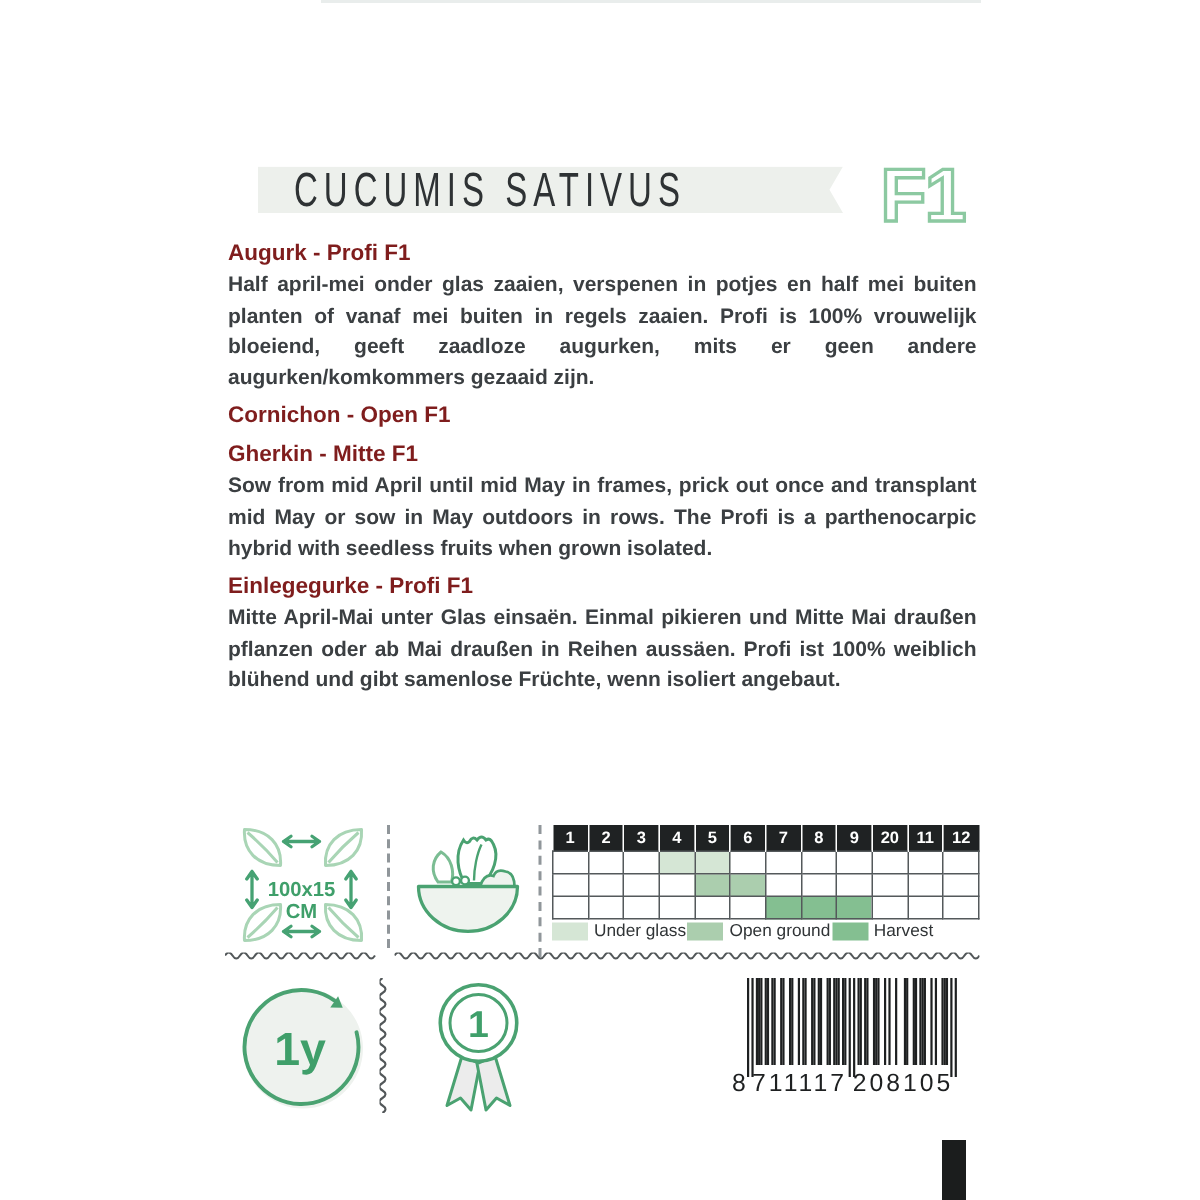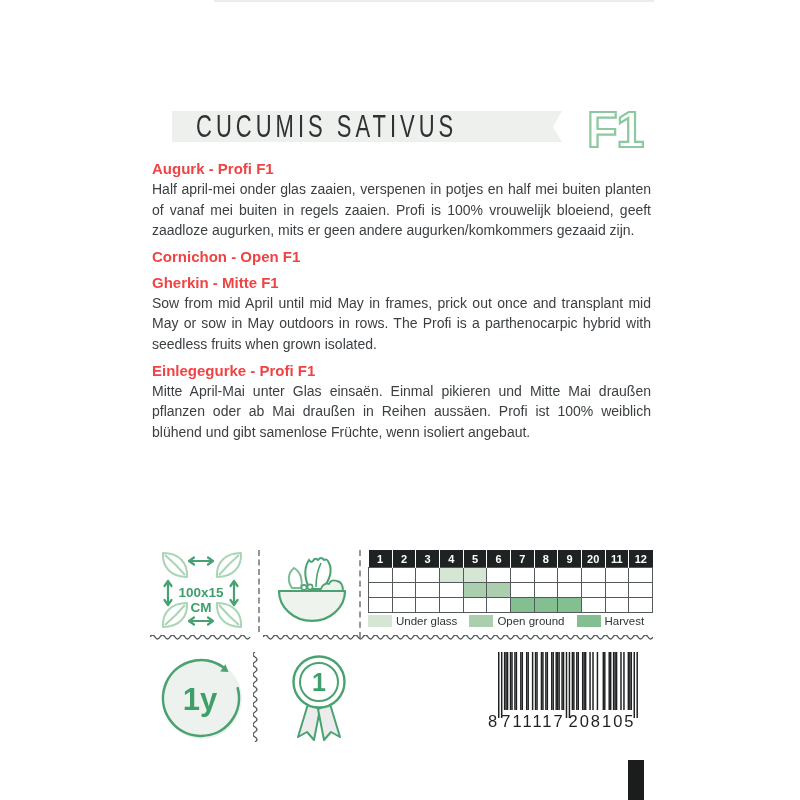--- a/index.html
+++ b/index.html
@@ -8,33 +8,33 @@
   .top-edge{position:absolute;left:214px;top:0;width:440px;height:2px;background:#e9edec;}
   
   .title-band{position:absolute;left:172px;top:111px;width:390px;height:31px;background:#edf0ec;
       clip-path:polygon(0 0,100% 0,calc(100% - 9px) 50%,100% 100%,0 100%);display:flex;align-items:center;}
   .title-band span{display:inline-block;margin-left:24px;font-size:22px;font-weight:500;color:#2e3234;
       letter-spacing:4px;transform:scaleY(1.45);transform-origin:left center;white-space:nowrap;}
   .f1-badge{position:absolute;left:584px;top:97px;}
   
   .sections{position:absolute;left:152px;top:158px;width:499px;}
   .lang-section{margin:0 0 5px 0;}
-  .sec-heading{margin:0;font-size:15px;line-height:21px;font-weight:bold;color:#ef4444;}
-  .sec-body{margin:0;font-size:14px;line-height:20.6px;text-align:justify;color:#3b3f42;}
+  .sec-heading{margin:0;font-size:15px;line-height:21px;font-weight:bold;color:#7f1d1d;}
+  .sec-body{margin:0;font-size:14px;line-height:20.6px;text-align:justify;color:#3b3f42;font-weight:bold;}
   .lang-section:last-child .sec-body{text-align:justify;}
   
   .svg-abs{position:absolute;}
   .vdash{position:absolute;width:0;border-left:2px dashed #90969a;}
   
   .cal-table{position:absolute;left:368px;top:550px;width:285px;border-collapse:collapse;table-layout:fixed;}
   .cal-table th{background:#1f2223;color:#fff;font-size:11px;font-weight:bold;height:17px;
       text-align:center;padding:0;border-right:1px solid #fff;}
   .cal-table th:last-child{border-right:none;}
   .cal-table td{height:14px;padding:0;border:1px solid #54595b;background:#fff;}
-  .cal-legend{position:absolute;left:368px;top:615px;width:290px;display:flex;gap:12px;align-items:center;}
+  .cal-legend{position:absolute;left:368px;top:615px;width:290px;display:flex;gap:1px;align-items:center;}
   .legend-item{display:flex;align-items:center;gap:4px;}
   .legend-swatch{width:24px;height:12px;display:inline-block;}
   .legend-label{font-size:11.5px;color:#303436;white-space:nowrap;}
   
   .distributor{position:absolute;left:373px;top:653px;width:110px;}
   .distributor .dist-name{font-size:13px;font-weight:bold;color:#2c3032;line-height:16px;}
   .distributor .dist-line{font-size:12px;line-height:15.2px;color:#3b3f42;}
   .black-bar{position:absolute;left:628px;top:760px;width:16px;height:40px;background:#1b1d1d;}
   svg text{font-family:"Liberation Sans",sans-serif;}
 </style>

